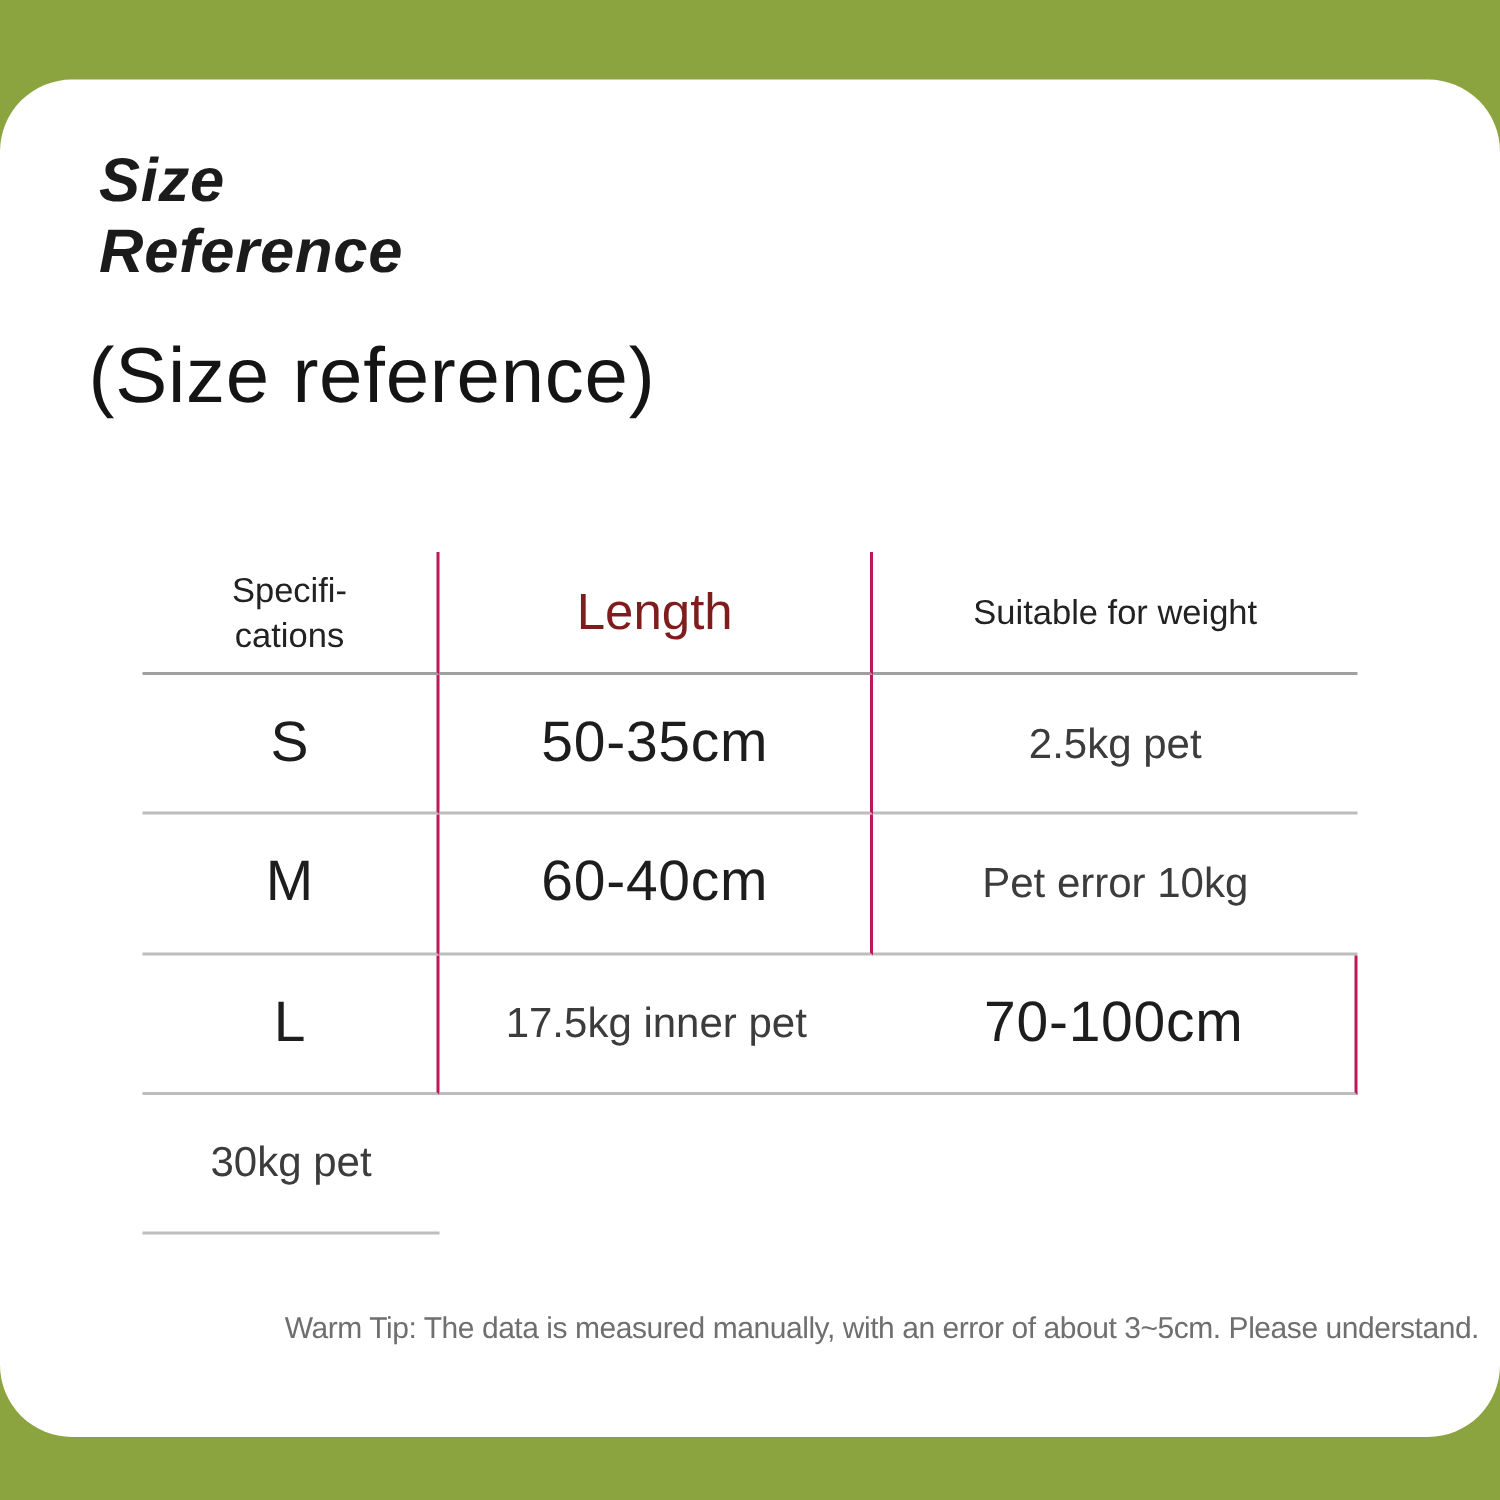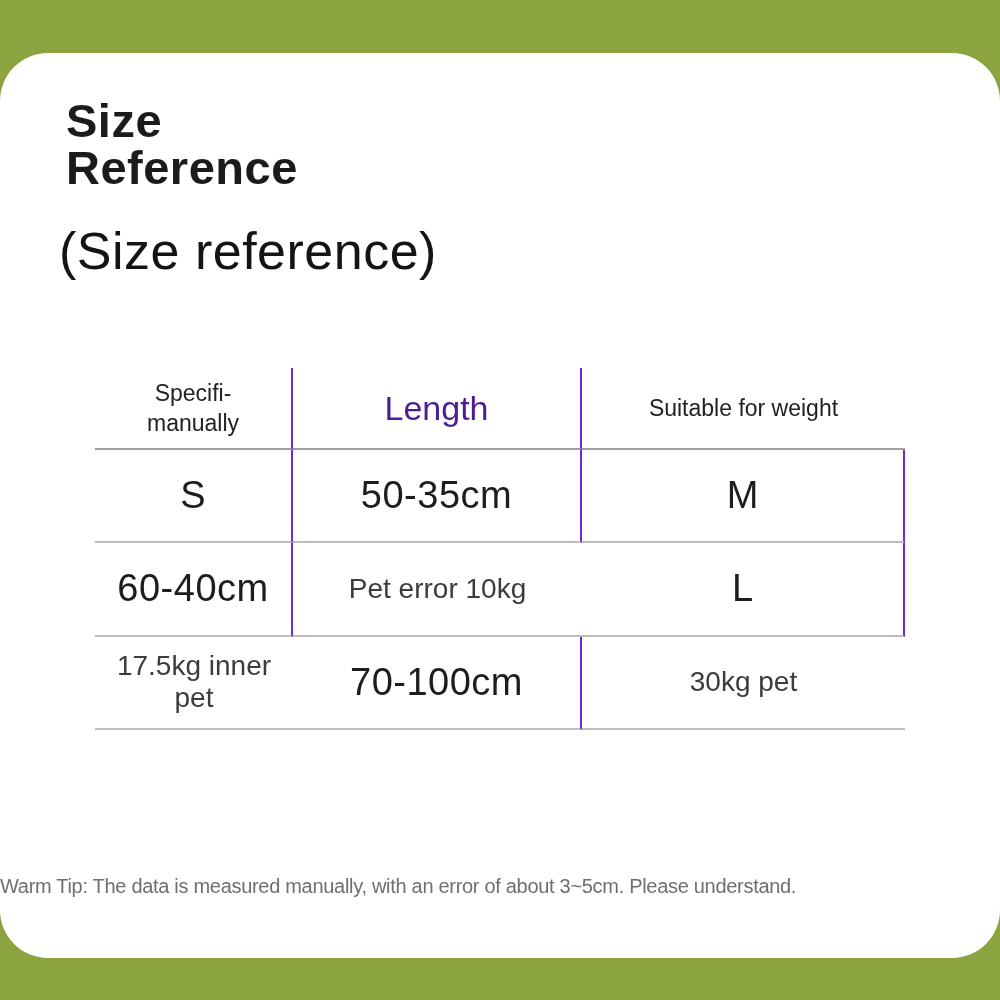--- a/index.html
+++ b/index.html
@@ -13,25 +13,26 @@
   .card {
     position: absolute;
     left: 0; right: 0; top: 53px;
     height: 905px;
     background: #ffffff;
     border-radius: 48px;
   }
   .title {
     position: absolute;
     left: 66px; top: 97px;
-    font-size: 47px;
+    font-size: 41px;
     font-weight: 700;
     line-height: 47px;
     color: #1b1b1b;
     letter-spacing: 0.5px;
+    font-style: italic;
   }
   .subtitle {
     position: absolute;
     left: 59px; top: 221px;
     font-size: 52px;
     font-weight: 400;
     color: #141414;
     letter-spacing: 0.5px;
   }
   .size-table {
@@ -43,33 +44,33 @@
     grid-template-rows: 82px repeat(4, 93.25px);
     color: #1d1d1d;
   }
   .cell {
     display: flex;
     align-items: center;
     justify-content: center;
     text-align: center;
     box-sizing: border-box;
   }
-  .vline { border-right: 2px solid #6d28d9; }
+  .vline { border-right: 2px solid #be185d; }
   .hl-head { border-bottom: 2px solid #a0a0a0; }
   .hl-row { border-bottom: 2px solid #bdbdbd; }
   .th-spec { flex-direction: column; font-size: 23px; line-height: 30px; color: #222; }
-  .th-len  { font-size: 34px; color: #4c1d95; }
+  .th-len  { font-size: 34px; color: #7f1d1d; }
   .th-wt   { font-size: 23px; color: #222; text-align: right; }
   .td-spec { font-size: 38px; }
   .td-len  { font-size: 38px; letter-spacing: 0.5px; }
   .td-wt   { font-size: 28px; color: #3c3c3c; }
   .tip {
     position: absolute;
     left: 0; right: 14px; top: 875px;
-    text-align: left;
+    text-align: right;
     font-size: 20px;
     letter-spacing: -0.3px;
     color: #6f6f6f;
   }
 </style>
 </head>
 <body>
 
 <div class="card"></div>
 
@@ -77,27 +78,28 @@
   <div>Size</div>
   <div>Reference</div>
 </div>
 
 <div class="subtitle">(Size reference)</div>
 
 <div class="size-table">
 
   <div class="cell th-spec vline hl-head">
     <div>Specifi-</div>
-    <div>manually</div>
+    <div>cations</div>
   </div>
   <div class="cell th-len vline hl-head">Length</div>
   <div class="cell th-wt hl-head">Suitable for weight</div>
 
   <div class="cell td-spec vline hl-row">S</div>
   <div class="cell td-len vline hl-row">50-35cm</div>
+  <div class="cell td-wt hl-row">2.5kg pet</div>
 
   <div class="cell td-spec vline hl-row">M</div>
   <div class="cell td-len vline hl-row">60-40cm</div>
   <div class="cell td-wt hl-row">Pet error 10kg</div>
 
   <div class="cell td-spec vline hl-row">L</div>
   <div class="cell td-wt hl-row">17.5kg inner pet</div>
 
   <div class="cell td-len vline hl-row">70-100cm</div>
   <div class="cell td-wt hl-row">30kg pet</div>

